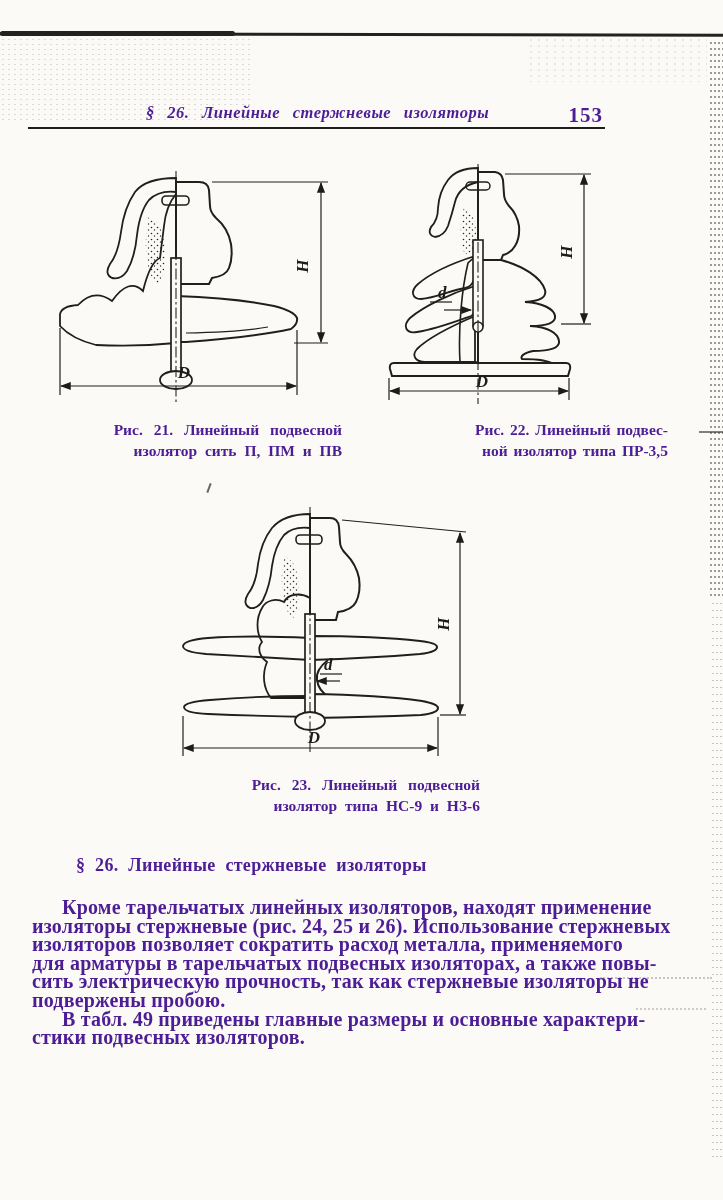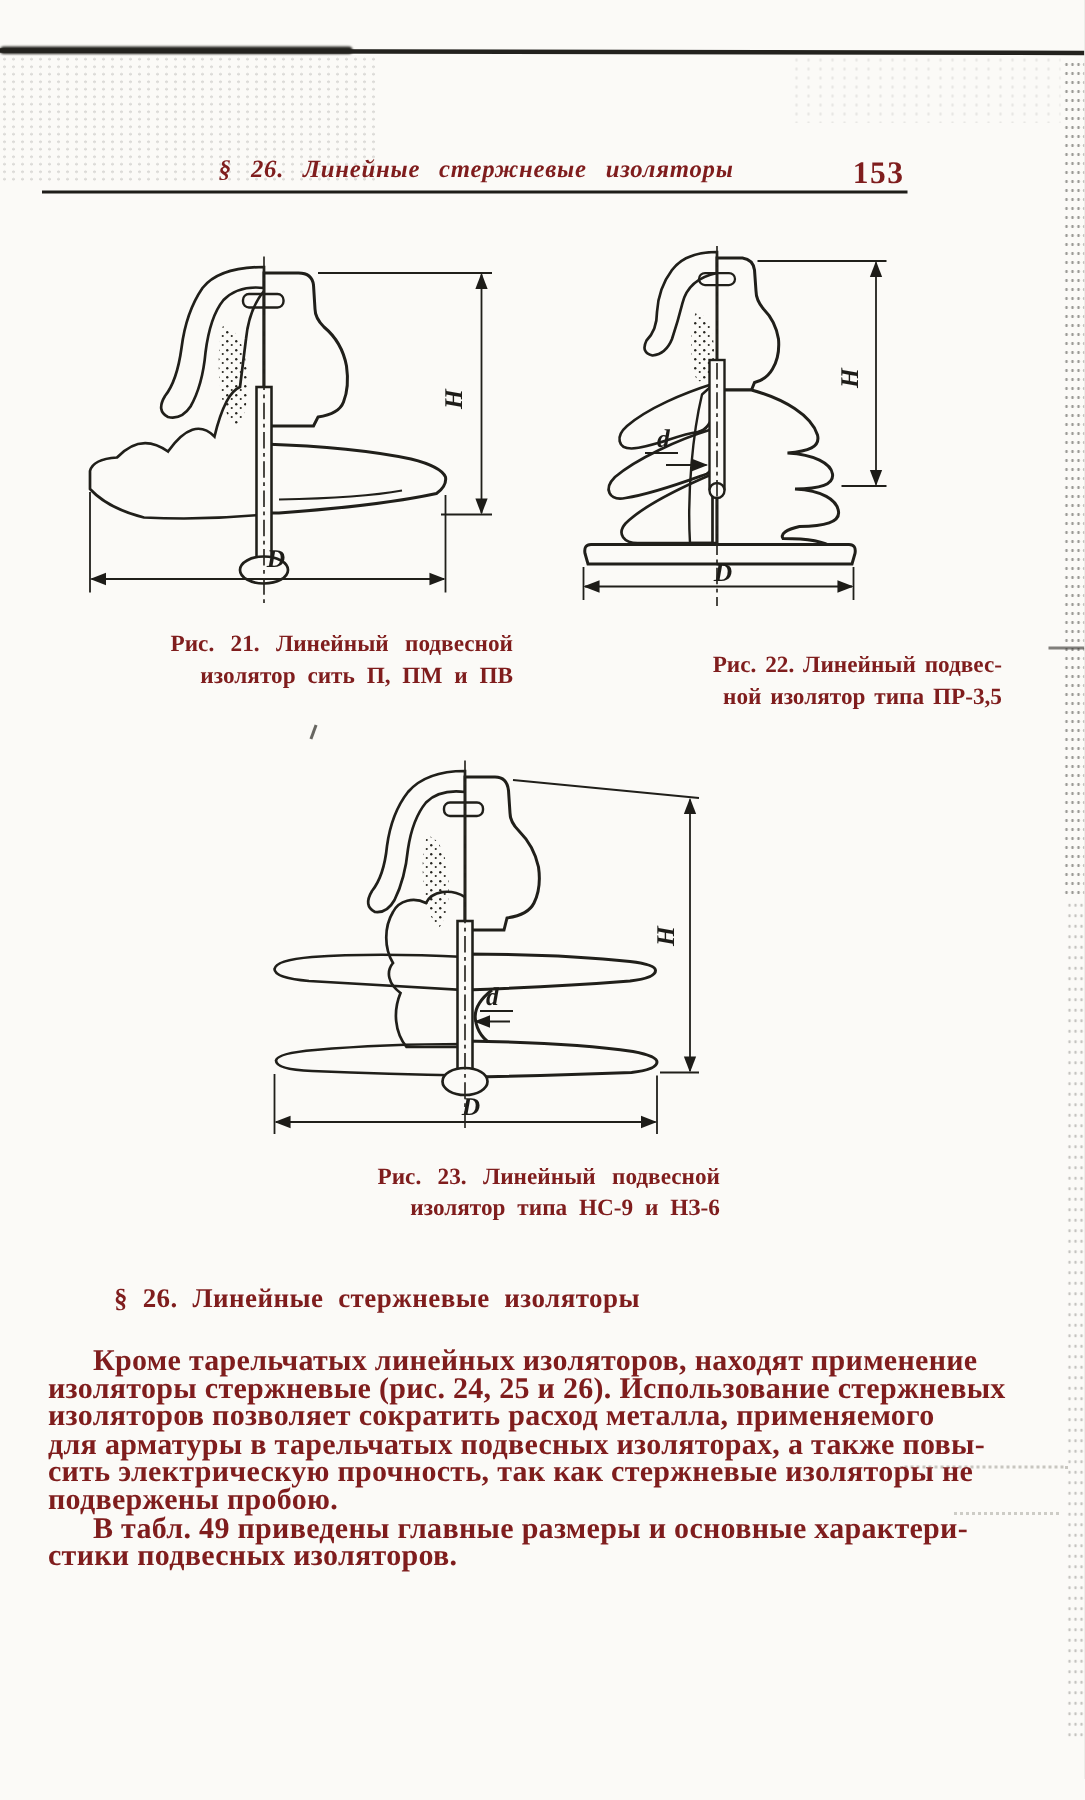--- a/index.html
+++ b/index.html
@@ -1,20 +1,20 @@
 <!DOCTYPE html>
 <html><head>
 <meta charset="utf-8">
 <style>
   html,body{margin:0;padding:0;}
   body{background:#d8d7d4;}
   .page{
     position:relative; width:723px; height:1200px; margin:0 auto;
     background:#fbfaf7; overflow:hidden;
-    font-family:"Liberation Serif", serif; color:#7f1d1d;
+    font-family:"Liberation Serif", serif; color:#4c1d95;
   }
   
   .top-edge{position:absolute; left:0; top:33px; width:723px; height:3px;
     background:#23221e; transform:rotate(0.12deg);}
   .top-edge-left{position:absolute; left:0; top:31px; width:235px; height:5px;
     background:#23221e; filter:blur(0.7px); border-radius:3px;}
   .noise{position:absolute; background-image:radial-gradient(circle,#3b3a34 0.8px,transparent 1.05px);}
   .noise-tl{left:0; top:37px; width:250px; height:85px; background-size:6px 5px; opacity:.16;}
   .noise-tr{right:16px; top:37px; width:180px; height:45px; background-size:8px 6px; opacity:.10;}
   .noise-right-a{right:0; top:40px; width:14px; height:560px; background-size:4px 6px; opacity:.5;}
@@ -29,21 +29,21 @@
   .head-title{display:block; text-align:center;
     font-style:italic; font-weight:bold; font-size:16.5px;
     letter-spacing:.5px; word-spacing:8px;}
   .page-number{position:absolute; right:2px; top:0; font-weight:bold; font-size:21px; letter-spacing:1px;}
   .head-rule{position:absolute; left:28px; top:127px; width:577px; height:2.4px; background:#1e1d19;}
   
   .fig{position:absolute;}
   .fig svg{display:block; overflow:visible;}
   .caption{position:absolute; text-align:right; font-weight:bold; font-size:15.5px; line-height:21px;}
   .cap-21{left:30px; top:419px; width:312px;}
-  .cap-22{left:362px; top:419px; width:306px;margin-top:14px;}
+  .cap-22{left:362px; top:419px; width:306px;}
   .cap-23{left:146px; top:774px; width:334px;}
   .ws-wide{word-spacing:7px;}
   .ws-mid{word-spacing:4px;}
   .ws-sm{word-spacing:2px;}
   
   .section-heading{position:absolute; left:76px; top:855px;
     font-size:18px; font-weight:bold; word-spacing:5px; letter-spacing:.3px;}
   .bodytext{position:absolute; left:32px; top:898px; width:572px;
     font-size:20px; font-weight:bold; letter-spacing:.2px;}
   .bline{height:18.6px; line-height:18.6px; white-space:nowrap;

